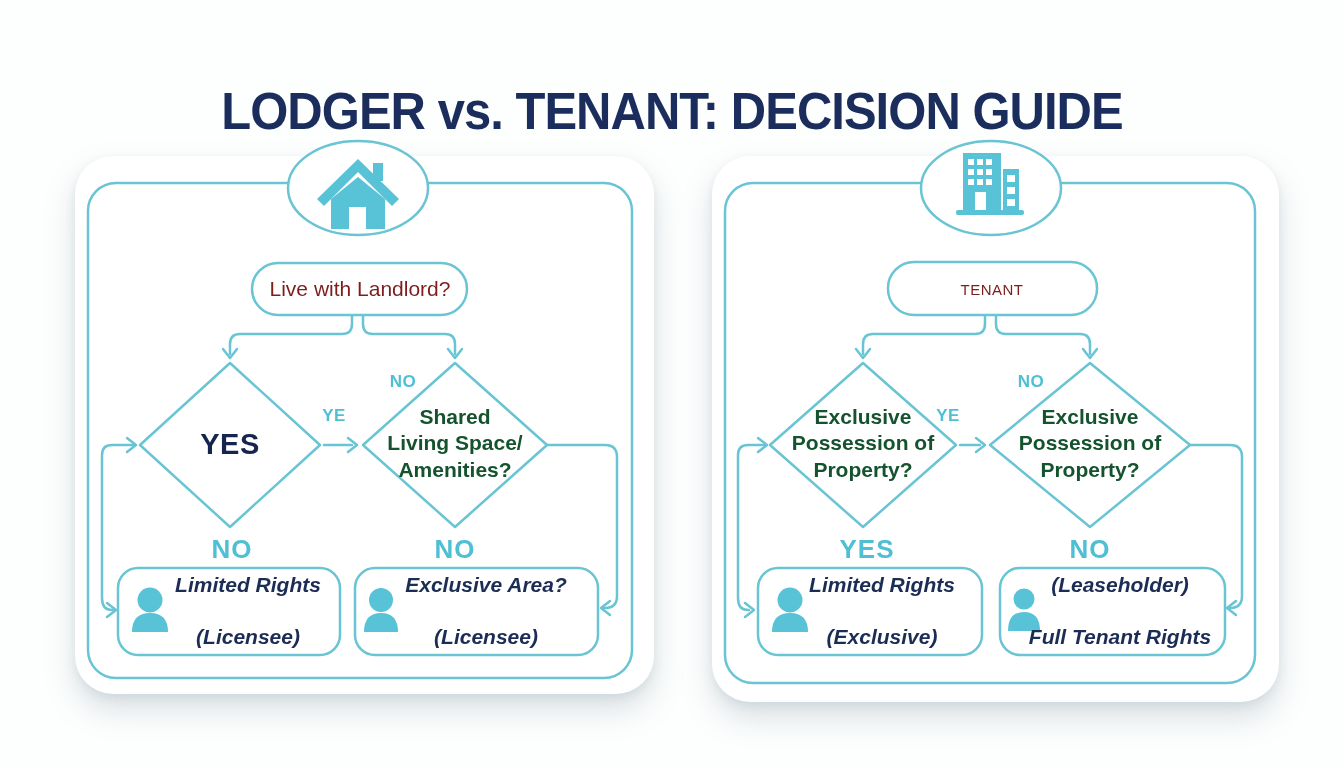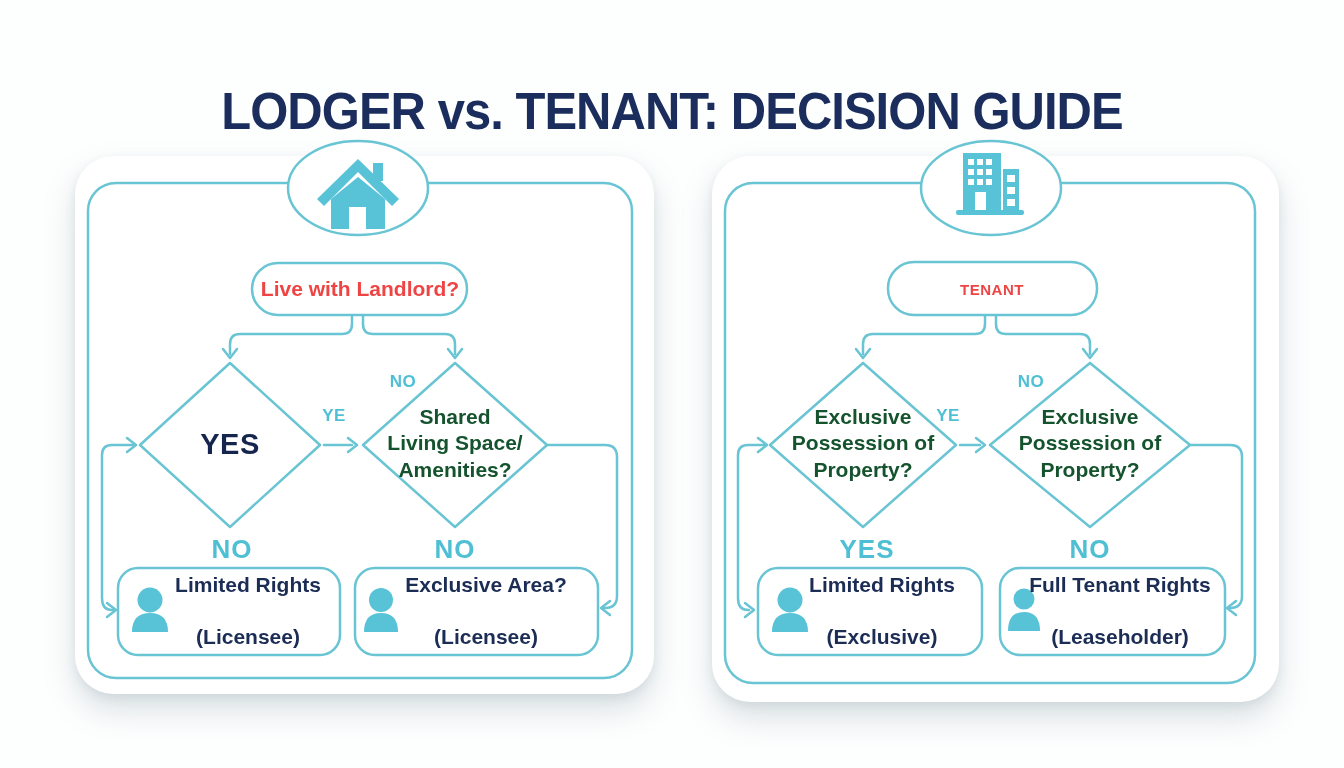--- a/index.html
+++ b/index.html
@@ -13,28 +13,28 @@
     font-size:51px;font-weight:bold;letter-spacing:-1px;color:#1b2d5c;white-space:nowrap;
   }
   .card{
     position:absolute;background:#ffffff;border-radius:38px;
     box-shadow:0 16px 30px rgba(130,150,162,.28),0 4px 10px rgba(130,150,162,.16);
   }
   .card.left{left:75px;top:156px;width:579px;height:538px;}
   .card.right{left:712px;top:156px;width:567px;height:546px;}
   svg.canvas{position:absolute;left:0;top:0;pointer-events:none;}
   .lbl{position:absolute;transform:translate(-50%,-50%);text-align:center;white-space:pre-line;}
-  .q-label{font-size:21px;font-weight:bold;color:#ef4444;white-space:nowrap;}
+  .q-label{font-size:21px;font-weight:normal;color:#7f1d1d;white-space:nowrap;}
   .root-big{font-size:15px;letter-spacing:.5px;}
   .d-big{font-size:29px;font-weight:bold;color:#16254d;letter-spacing:.5px;}
   .d-label{font-size:21px;font-weight:bold;color:#14532d;line-height:1.26;}
   .tag{font-size:17px;font-weight:bold;color:#4fbfd4;letter-spacing:.5px;}
   .branch{font-size:26px;font-weight:bold;color:#4fbfd4;letter-spacing:1px;}
   .result-text{font-size:21px;font-weight:bold;color:#1b2c55;line-height:1.24;}
-  .result-text span{display:block;}
+  .result-text span{display:block;font-style:italic;}
 </style>
 </head>
 <body>
 
 <h1 class="title">LODGER vs. TENANT: DECISION GUIDE</h1>
 
 <div class="card left"></div>
 <div class="card right"></div>
 
 <svg class="canvas" width="1344" height="768" viewBox="0 0 1344 768">
@@ -157,15 +157,15 @@
 Property?</div>
 <div class="lbl tag" style="left:948px;top:416px;">YE</div>
 <div class="lbl tag" style="left:1031px;top:382px;">NO</div>
 <div class="lbl branch" style="left:867px;top:549px;">YES</div>
 <div class="lbl branch" style="left:1090px;top:549px;">NO</div>
 <div class="lbl result-text" style="left:882px;top:611px;">
   <span>Limited Rights</span>
   <span>(Exclusive)</span>
 </div>
 <div class="lbl result-text" style="left:1120px;top:611px;">
+  <span>(Leaseholder)</span>
   <span>Full Tenant Rights</span>
-  <span>(Leaseholder)</span>
 </div>
 
 </body></html>

